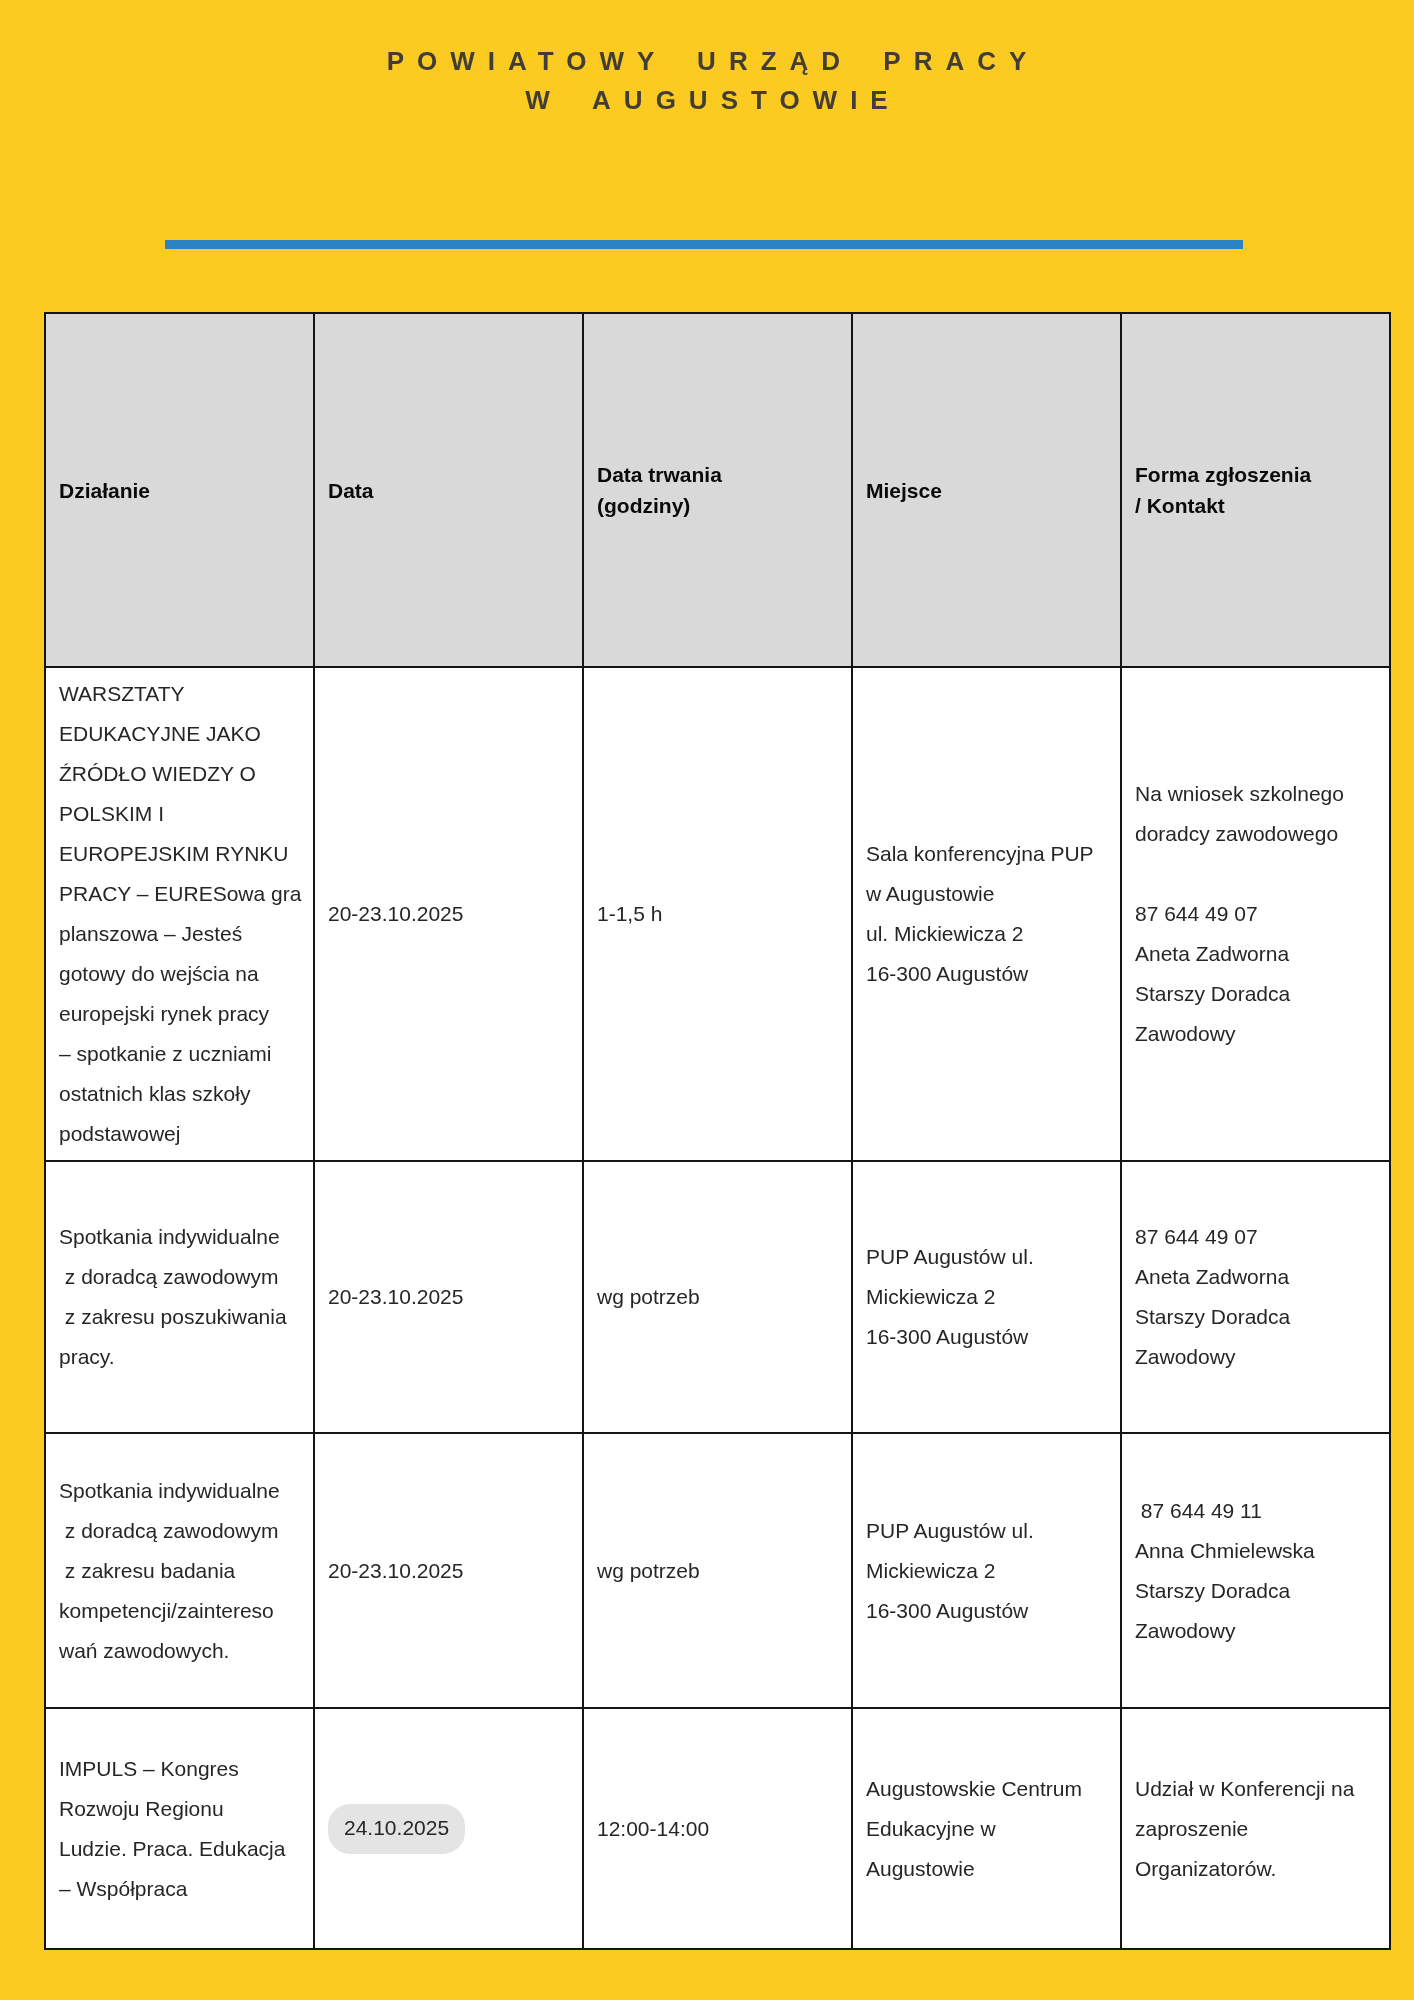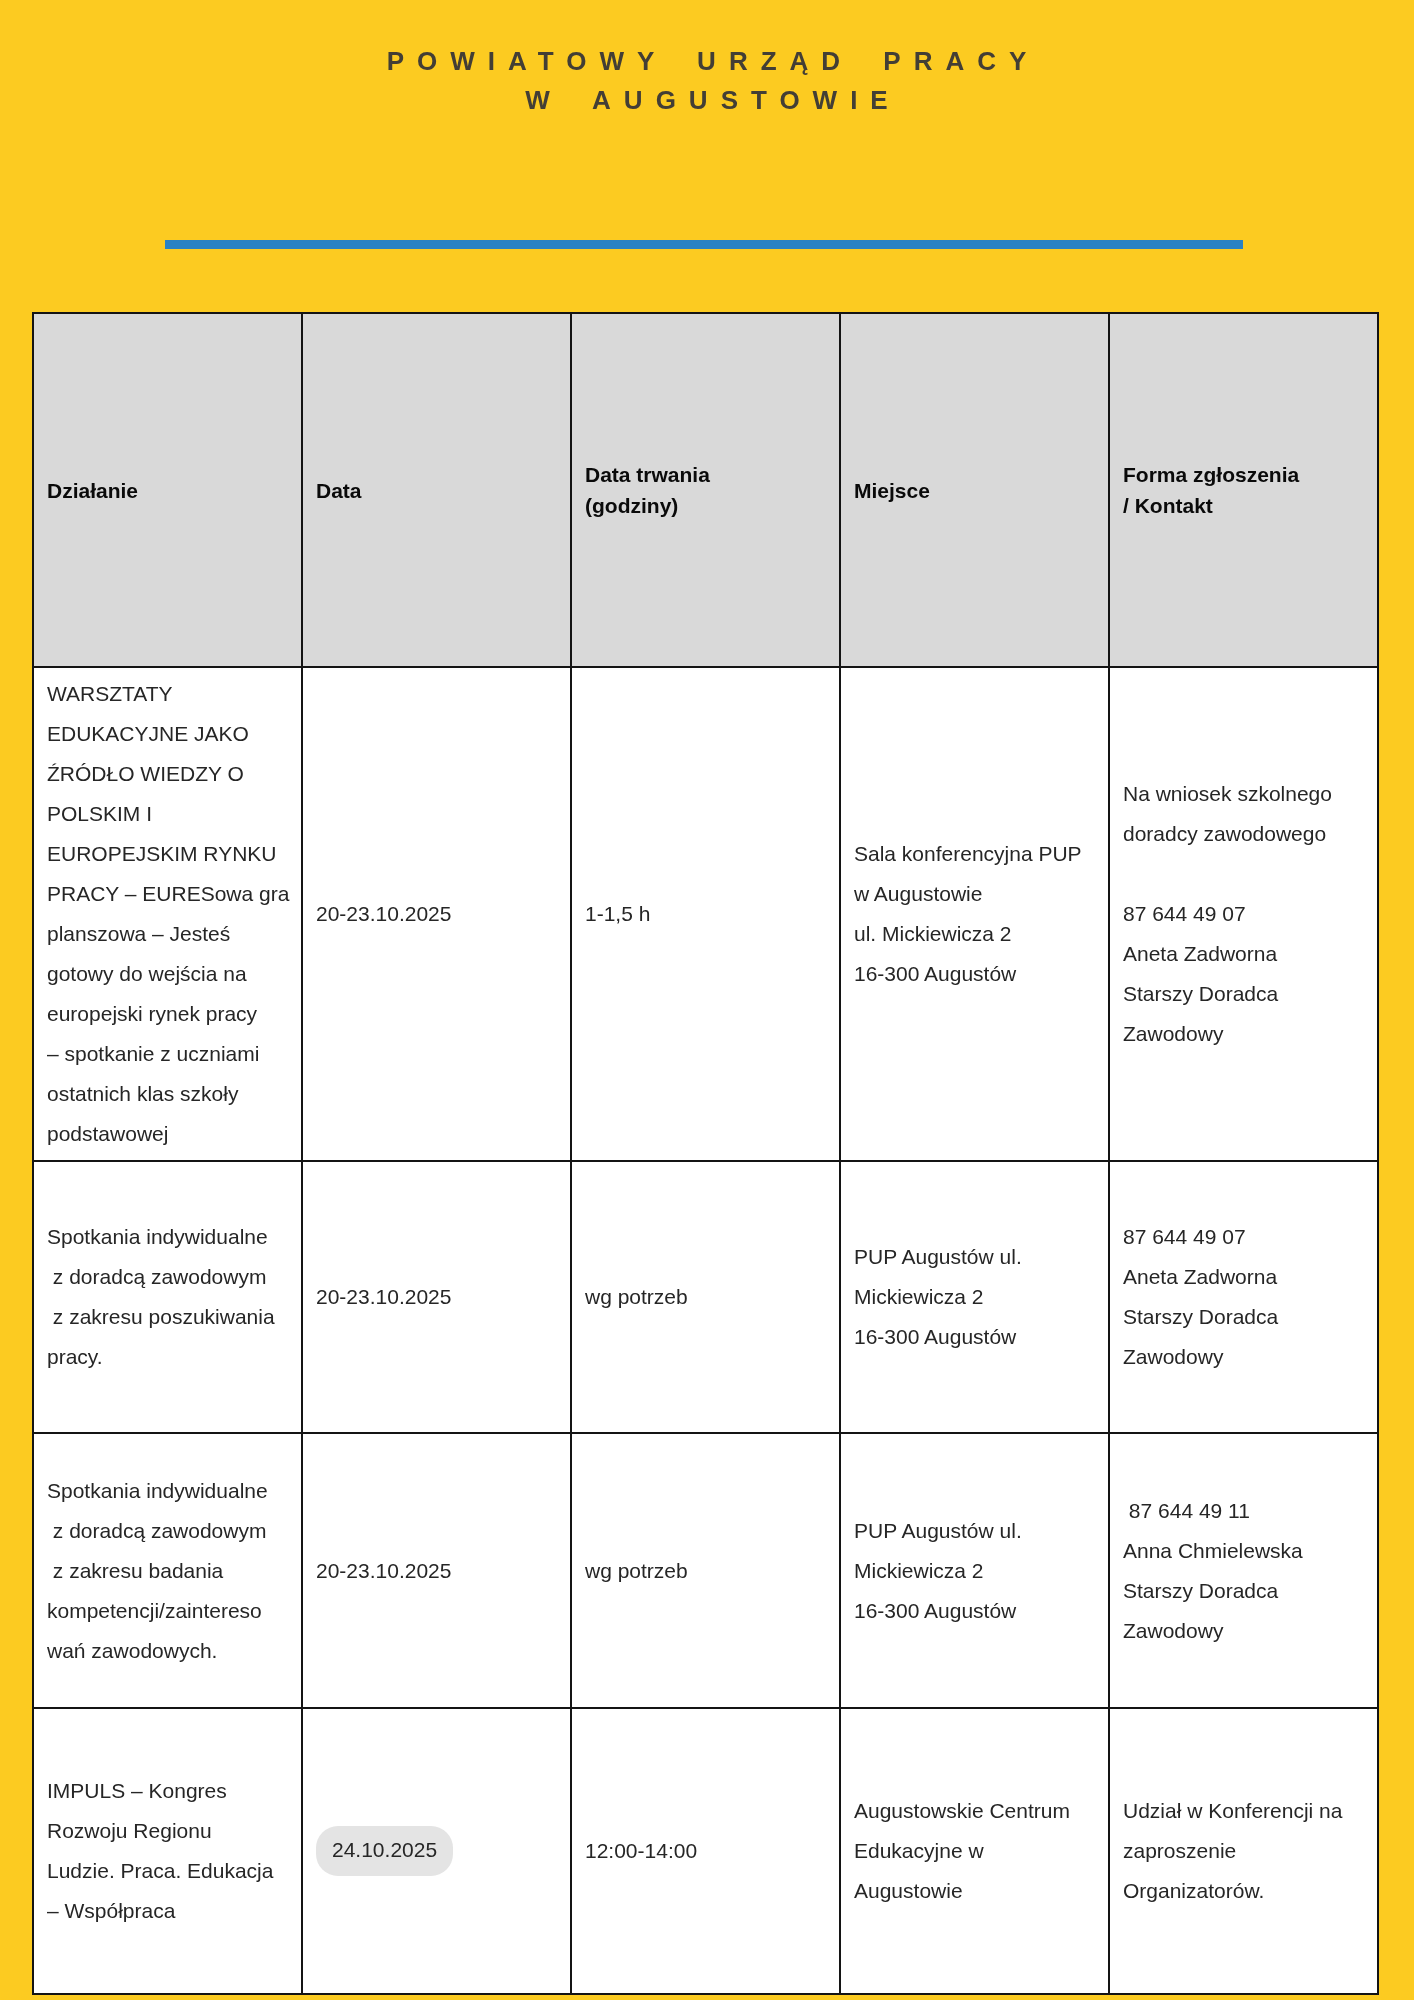--- a/index.html
+++ b/index.html
@@ -37,21 +37,21 @@
     top: 240px;
     left: 165px;
     width: 1078px;
     height: 9px;
     background: #2A82C3;
   }
 
   
   table.schedule {
     position: absolute;
-    left: 32px;
+    left: 44px;
     top: 312px;
     width: 1347px;
     border-collapse: collapse;
     table-layout: fixed;
     background: #FFFFFF;
   }
   table.schedule col { width: 20%; }
   table.schedule th,
   table.schedule td {
     border: 2px solid #141414;
@@ -72,21 +72,21 @@
     background: #FFFFFF;
     color: #262626;
     font-size: 21px;
     font-weight: 400;
     line-height: 40px;
   }
   tr.header-row { height: 354px; }
   tr.row-1 { height: 389px; }
   tr.row-2 { height: 272px; }
   tr.row-3 { height: 275px; }
-  tr.row-4 { height: 286px; }
+  tr.row-4 { height: 241px; }
 
   th.th-dzialanie { padding-top: 28px; }   
 
   .date-pill {
     display: inline-block;
     background: #E4E4E4;
     border-radius: 22px;
     padding: 4px 16px 6px 16px;
     white-space: nowrap;
   }

